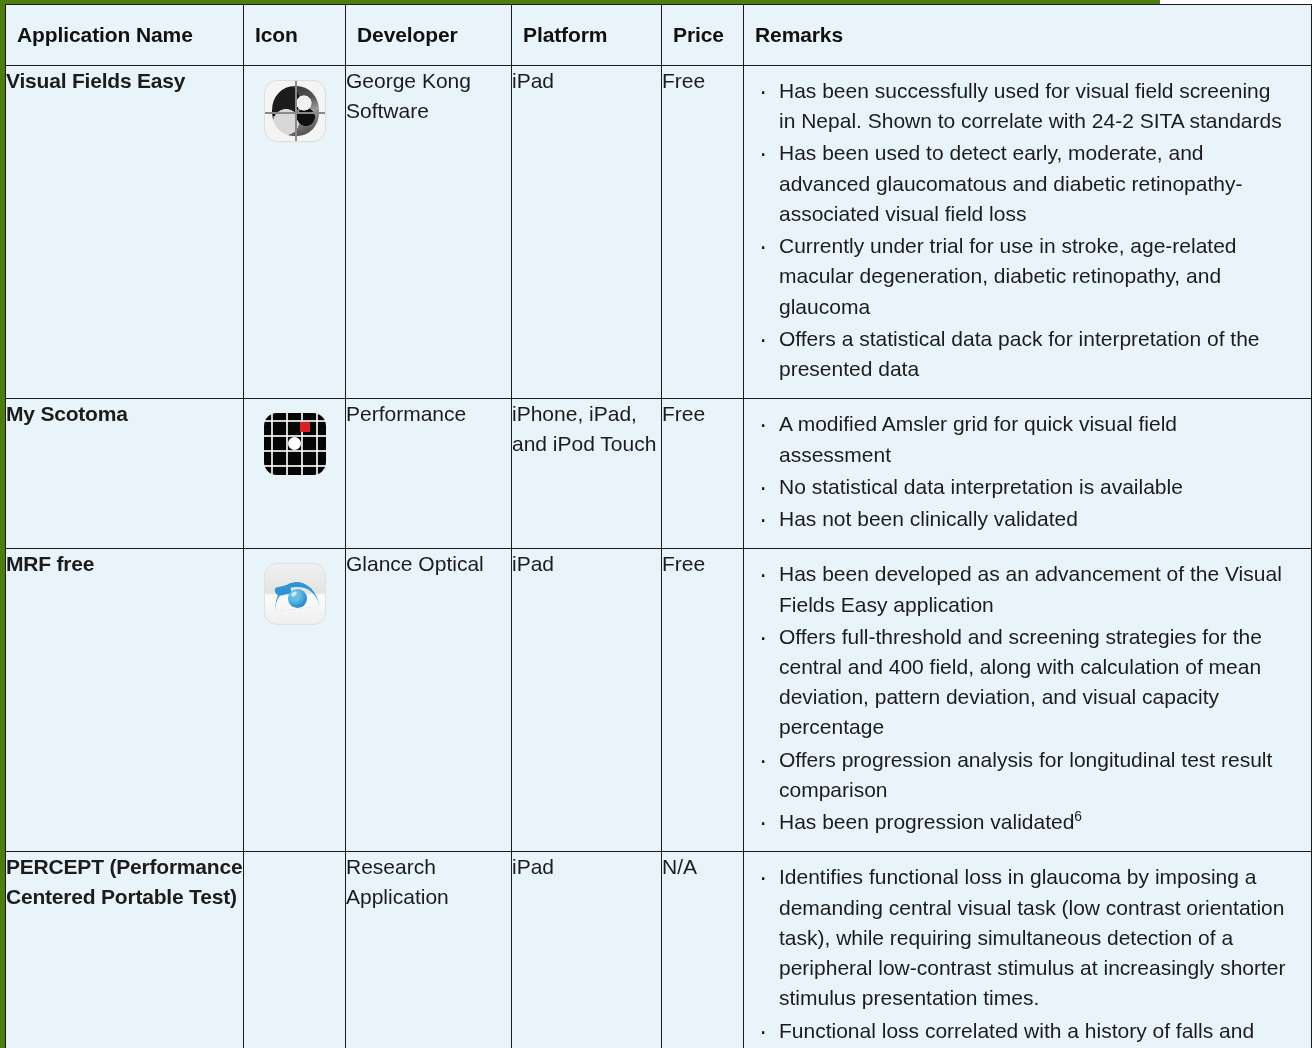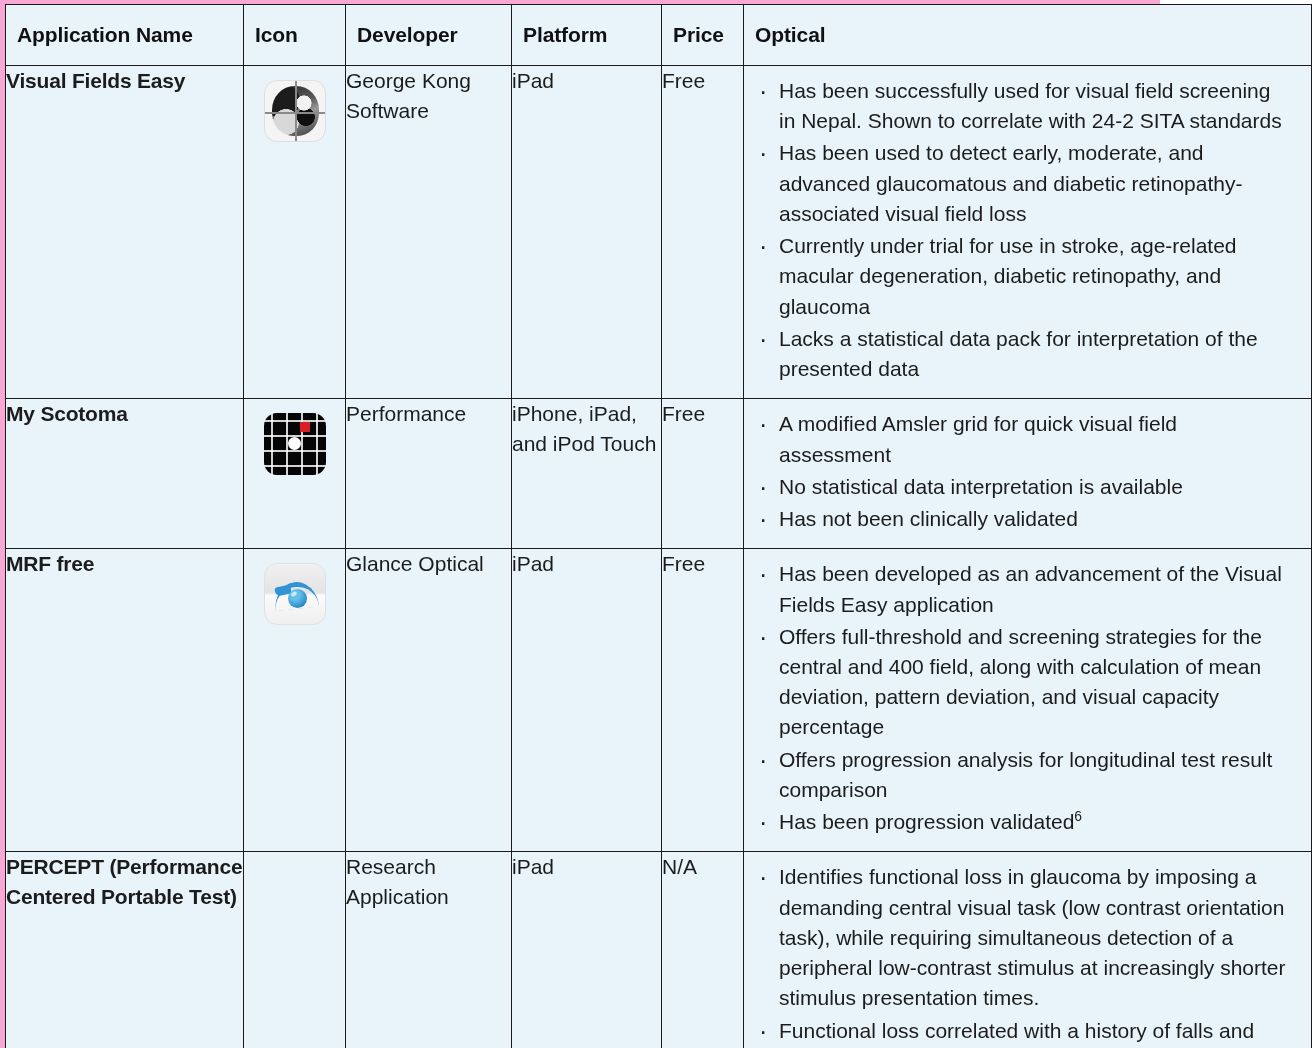--- a/index.html
+++ b/index.html
@@ -11,21 +11,21 @@
     width: 1316px;
     height: 1048px;
     font-family: "Liberation Sans", sans-serif;
     overflow: hidden;
   }
 
   #table-root {
     width: 1160px;
     height: 1048px;
     box-sizing: border-box;
-    background: #f9a8d4;
+    background: #4d7c0f;
     display: flex;
     flex-direction: column;
   }
 
   
   .title-bar {
     background: #07a4d8;
     height: 72px;
     box-sizing: border-box;
     margin: 4px 5px 0 5px;
@@ -244,21 +244,21 @@
         <col class="c-rem">
     </colgroup>
 
     <thead>
       <tr class="hdr">
         <th>Application Name</th>
         <th>Icon</th>
         <th>Developer</th>
         <th>Platform</th>
         <th>Price</th>
-        <th>Optical</th>
+        <th>Remarks</th>
       </tr>
     </thead>
 
     <tbody>
 
       <tr>
         <td class="cell name">Visual Fields Easy</td>
         <td class="cell icon">
           <span class="app-icon icon-vfe">
             <span class="blob"></span>
@@ -267,21 +267,21 @@
           </span>
         </td>
         <td class="cell plain">George Kong Software</td>
         <td class="cell plain">iPad</td>
         <td class="cell plain">Free</td>
         <td class="cell remarks">
           <ul class="bullets">
             <li>Has been successfully used for visual field screening in Nepal. Shown to correlate with 24-2 SITA standards</li>
             <li>Has been used to detect early, moderate, and advanced glaucomatous and diabetic retinopathy-associated visual field loss</li>
             <li>Currently under trial for use in stroke, age-related macular degeneration, diabetic retinopathy, and glaucoma</li>
-            <li>Lacks a statistical data pack for interpretation of the presented data</li>
+            <li>Offers a statistical data pack for interpretation of the presented data</li>
           </ul>
         </td>
       </tr>
 
       <tr>
         <td class="cell name">My Scotoma</td>
         <td class="cell icon">
           <span class="app-icon icon-scotoma">
             <span class="dot"></span>
             <span class="redsq"></span>

